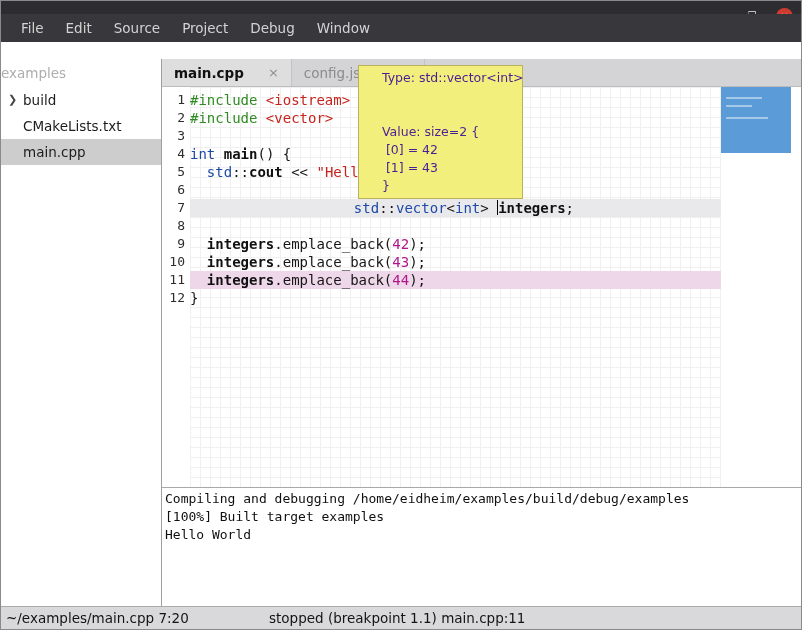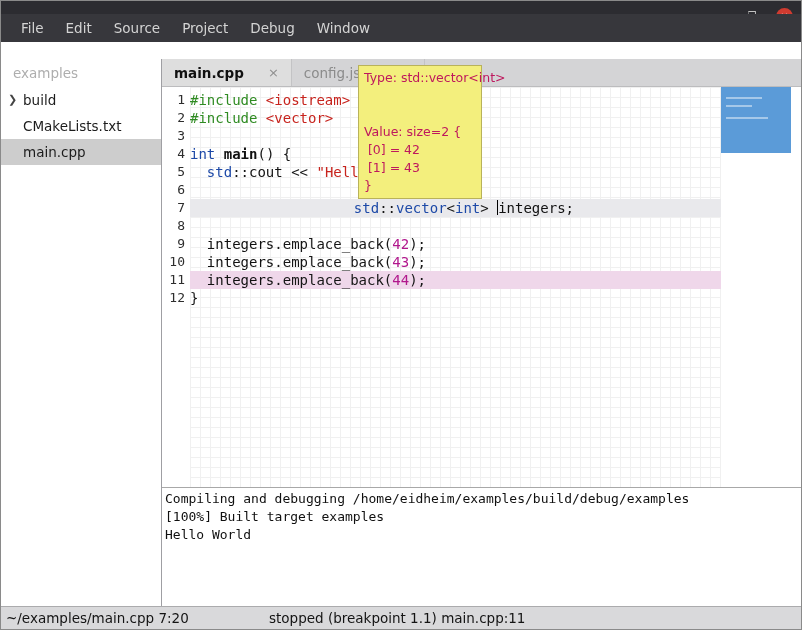--- a/index.html
+++ b/index.html
@@ -13,21 +13,21 @@
   .win-title{color:#dcdcdc;font-size:14px;margin-top:24px;}
   .win-controls{position:absolute;right:10px;top:0;height:30px;display:flex;align-items:center;gap:16px;}
   .ctrl{color:#c3c3c3;font-size:13px;width:16px;height:16px;line-height:16px;text-align:center;cursor:default;}
   .ctrl.restore{font-size:10px;}
   .ctrl.close{background:#cf3b30;color:#fff;border-radius:50%;width:17px;height:17px;line-height:17px;font-size:10px;font-weight:bold;}
   
   .menubar{position:absolute;left:0;top:13px;width:802px;height:28px;background:#37373c;display:flex;align-items:center;padding-left:9px;box-sizing:border-box;}
   .menu-item{color:#d4d4d4;font-size:13.5px;padding:0 11px;height:28px;line-height:28px;}
   
   .sidebar{position:absolute;left:0;top:58px;width:161px;height:547px;background:#fff;border-right:1px solid #9f9fa3;box-sizing:border-box;}
-  .sidebar-header{color:#aeaeae;font-size:13.5px;height:28px;line-height:28px;padding-left:12px;}
+  .sidebar-header{color:#aeaeae;font-size:13.5px;height:28px;line-height:28px;padding-left:0;}
   .tree-item{height:26px;line-height:26px;font-size:13.5px;color:#1c1c1c;padding-left:22px;position:relative;white-space:nowrap;}
   .tree-item.selected{background:var(--selection-bg,#cdcdcd);}
   .expander{position:absolute;left:7px;top:0;color:#444;font-size:11px;}
   
   .tabbar{position:absolute;left:161px;top:58px;width:641px;height:28px;background:#d4d4d6;border-bottom:1px solid #bcbcbe;box-sizing:border-box;display:flex;}
   .tab{display:flex;align-items:center;padding:0 12px;font-size:13.5px;color:#8b8b8b;gap:24px;border-right:1px solid #c3c3c5;}
   .tab.active{color:#111;font-weight:bold;background:#dedede;}
   .tab .close-x{font-weight:normal;color:#8f8f8f;font-size:13px;}
   
   .editor{position:absolute;left:161px;top:86px;width:641px;height:400px;background:#fff;display:flex;}
@@ -37,31 +37,31 @@
     font-family:"DejaVu Sans Mono","Liberation Mono",monospace;font-size:14px;
     background-image:linear-gradient(to right,#f0f0f0 1px,transparent 1px),linear-gradient(to bottom,#f0f0f0 1px,transparent 1px);
     background-size:10px 10px;}
   .cline{height:18px;line-height:18px;white-space:pre;}
   .cline.current{background:var(--current-line,#e9e9ec);text-align:center;}
   .cline.debug{background:var(--debug-line,#efd7ea);}
   .tok.preproc{color:var(--preproc,#2f8b22);}
   .tok.string{color:var(--string,#c7231d);}
   .tok.keyword,.tok.type,.tok.ns{color:var(--keyword,#1d49a7);}
   .tok.num{color:var(--number,#b1178c);}
-  .tok.var{color:var(--variable,#111);font-weight:400;}
+  .tok.var{color:var(--variable,#111);font-weight:700;}
   .tok.func{color:#111;font-weight:700;}
   .tok.plain{color:#161616;}
   .caret{display:inline-block;width:0;border-left:1.5px solid #000;height:15px;vertical-align:-2px;}
   .overview{width:82px;background:#fff;position:relative;}
   .minimap{position:absolute;left:0;top:0;width:70px;height:66px;background:var(--minimap,#5b9bd8);}
   .mm-line{position:absolute;left:5px;height:2px;background:rgba(255,255,255,0.45);}
   
-  .tooltip{position:absolute;left:357px;top:64px;width:124px;background:var(--tooltip-bg,#f3ef7d);
-    border:1px solid var(--tooltip-border,#b9b25a);box-sizing:border-box;padding:3px 5px;
-    font-size:12.5px;color:#be185d;z-index:10;}
+  .tooltip{position:absolute;left:357px;top:64px;width:165px;background:var(--tooltip-bg,#f3ef7d);
+    border:1px solid var(--tooltip-border,#b9b25a);box-sizing:border-box;padding:3px 23px;
+    font-size:12.5px;color:#4c1d95;z-index:10;}
   .tooltip-line{height:18px;line-height:18px;white-space:pre;}
   
   .terminal{position:absolute;left:161px;top:486px;width:641px;height:119px;border-top:1px solid #a8a8a8;box-sizing:border-box;
     font-family:"DejaVu Sans Mono","Liberation Mono",monospace;font-size:13px;color:#101010;padding:2px 0 0 3px;background:#fff;}
   .tline{height:18px;line-height:18px;white-space:pre;}
   
   .statusbar{position:absolute;left:0;top:605px;width:802px;height:25px;background:#d9d9db;border-top:1px solid #ababad;box-sizing:border-box;font-size:13.5px;color:#141414;}
   .status-left{position:absolute;left:5px;top:0;line-height:23px;}
   .status-center{position:absolute;left:268px;top:0;line-height:23px;}
 </style>

